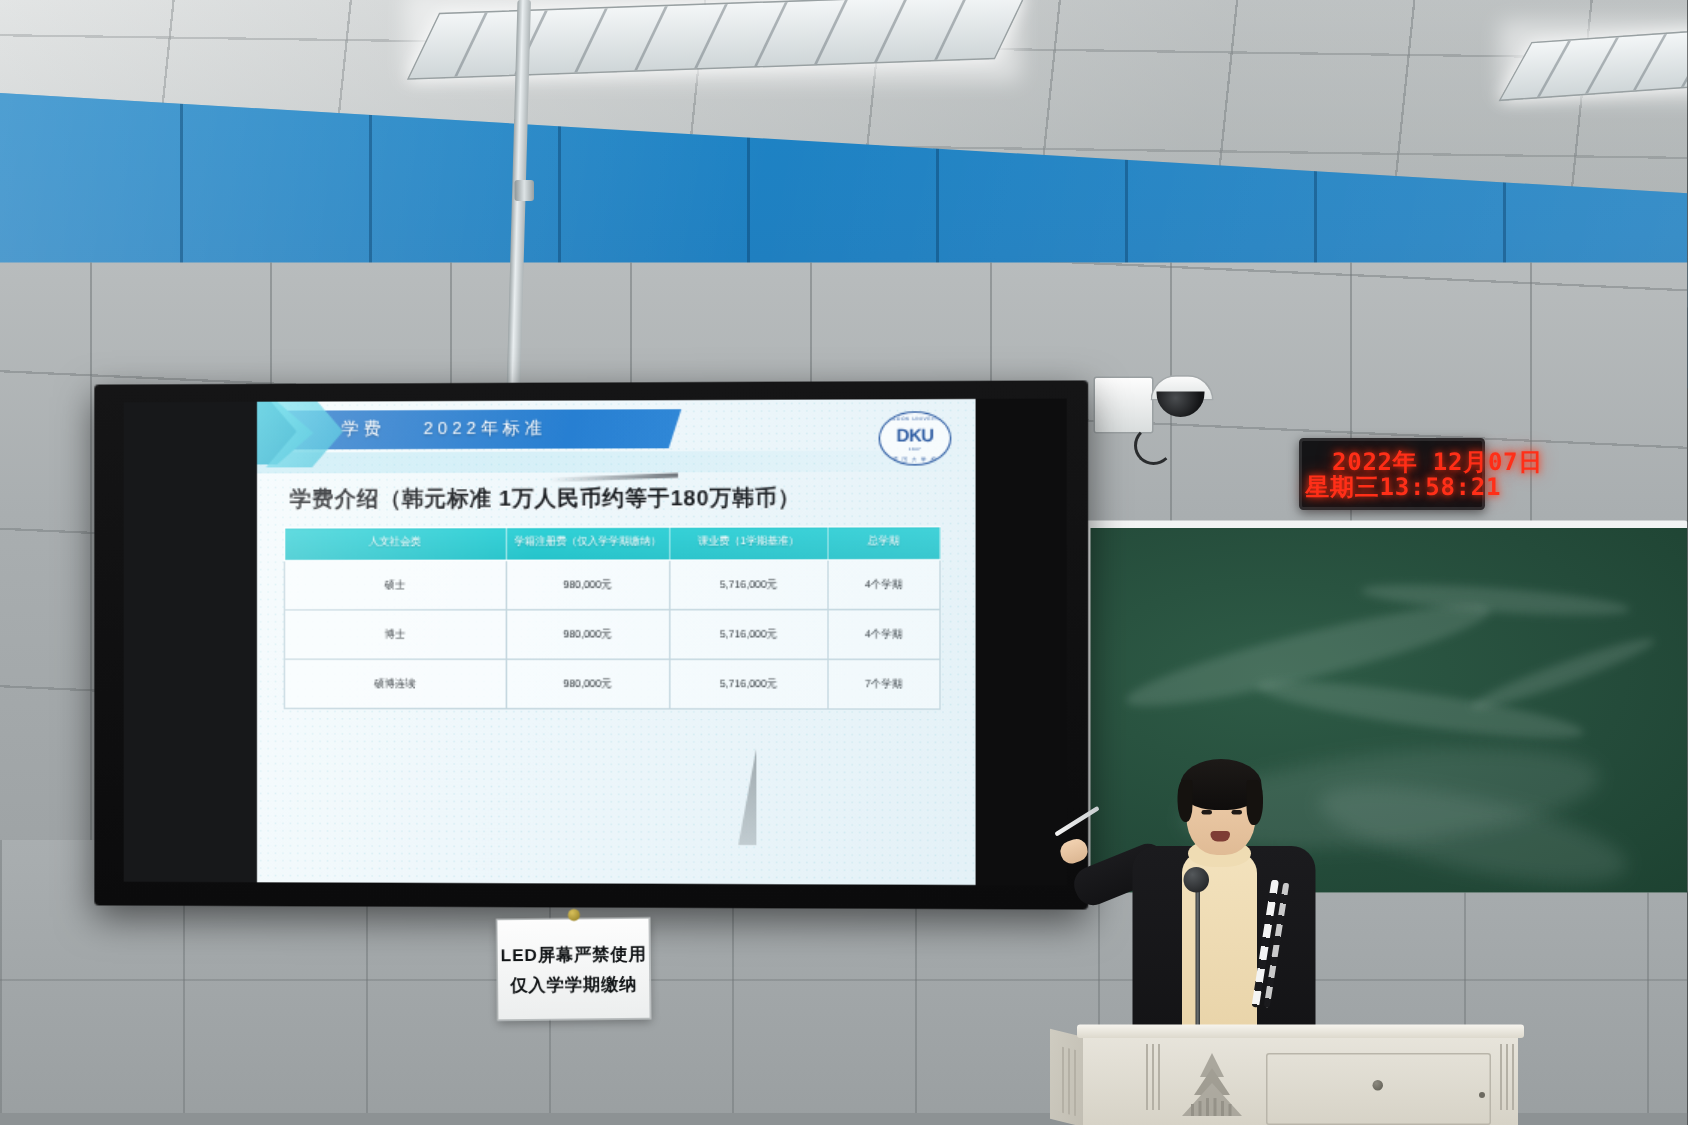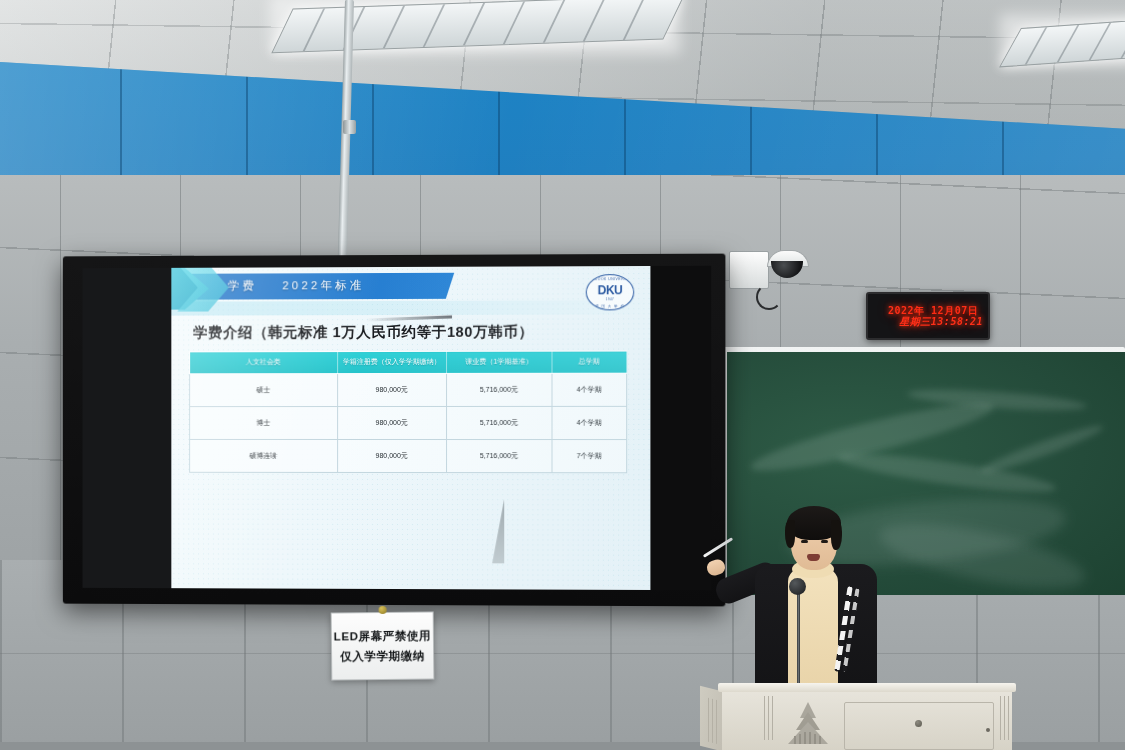--- a/index.html
+++ b/index.html
@@ -63,24 +63,24 @@
   .cam-dome{position:absolute;left:771px;top:261px;width:32px;height:17px;
     background:radial-gradient(circle at 40% 25%,#4a4d50,#141517 70%);border-radius:0 0 18px 18px;}
   .cam-wire{position:absolute;left:756px;top:284px;width:22px;height:22px;
     border:2px solid #2a2c2e;border-radius:50%;border-top-color:transparent;border-right-color:transparent;}
 
   
   .clock{position:absolute;left:866px;top:292px;width:124px;height:48px;
     background:#141416;border:2px solid #2c2c2e;border-radius:3px;
     box-shadow:0 2px 7px rgba(0,0,0,.5);padding:3px 5px;box-sizing:border-box;
     display:flex;flex-direction:column;justify-content:center;gap:1px;}
-  .clock-row{color:#ff2f18;font-size:10px;line-height:1;letter-spacing:.5px;
+  .clock-row{color:#ff2f18;font-size:16px;line-height:1;letter-spacing:.5px;
     font-family:"DejaVu Sans Mono","Liberation Mono",monospace;font-weight:bold;
     text-shadow:0 0 5px rgba(255,50,20,.95),0 0 11px rgba(255,40,10,.6);white-space:nowrap;padding-left:15px;}
-  .clock-row2{display:flex;justify-content:flex-end;font-style:italic;}
+  .clock-row2{display:flex;justify-content:center;}
 
   
   .board-wrap{position:absolute;left:722px;top:347px;width:403px;height:248px;}
   .board-frame{position:absolute;inset:0;background:linear-gradient(#f2f4f4,#ccd0d0);
     border-radius:2px;padding:4px 0 0 4px;box-sizing:border-box;}
   .board{position:absolute;left:5px;top:5px;right:0;bottom:0;
     background:radial-gradient(ellipse at 30% 40%,#2e5b46,#244b3a 60%,#1d4231);overflow:hidden;}
   .smear{position:absolute;background:rgba(225,240,233,.14);filter:blur(3px);border-radius:50%;}
   .smear2{position:absolute;background:rgba(235,248,242,.10);filter:blur(6px);border-radius:50%;}
 

